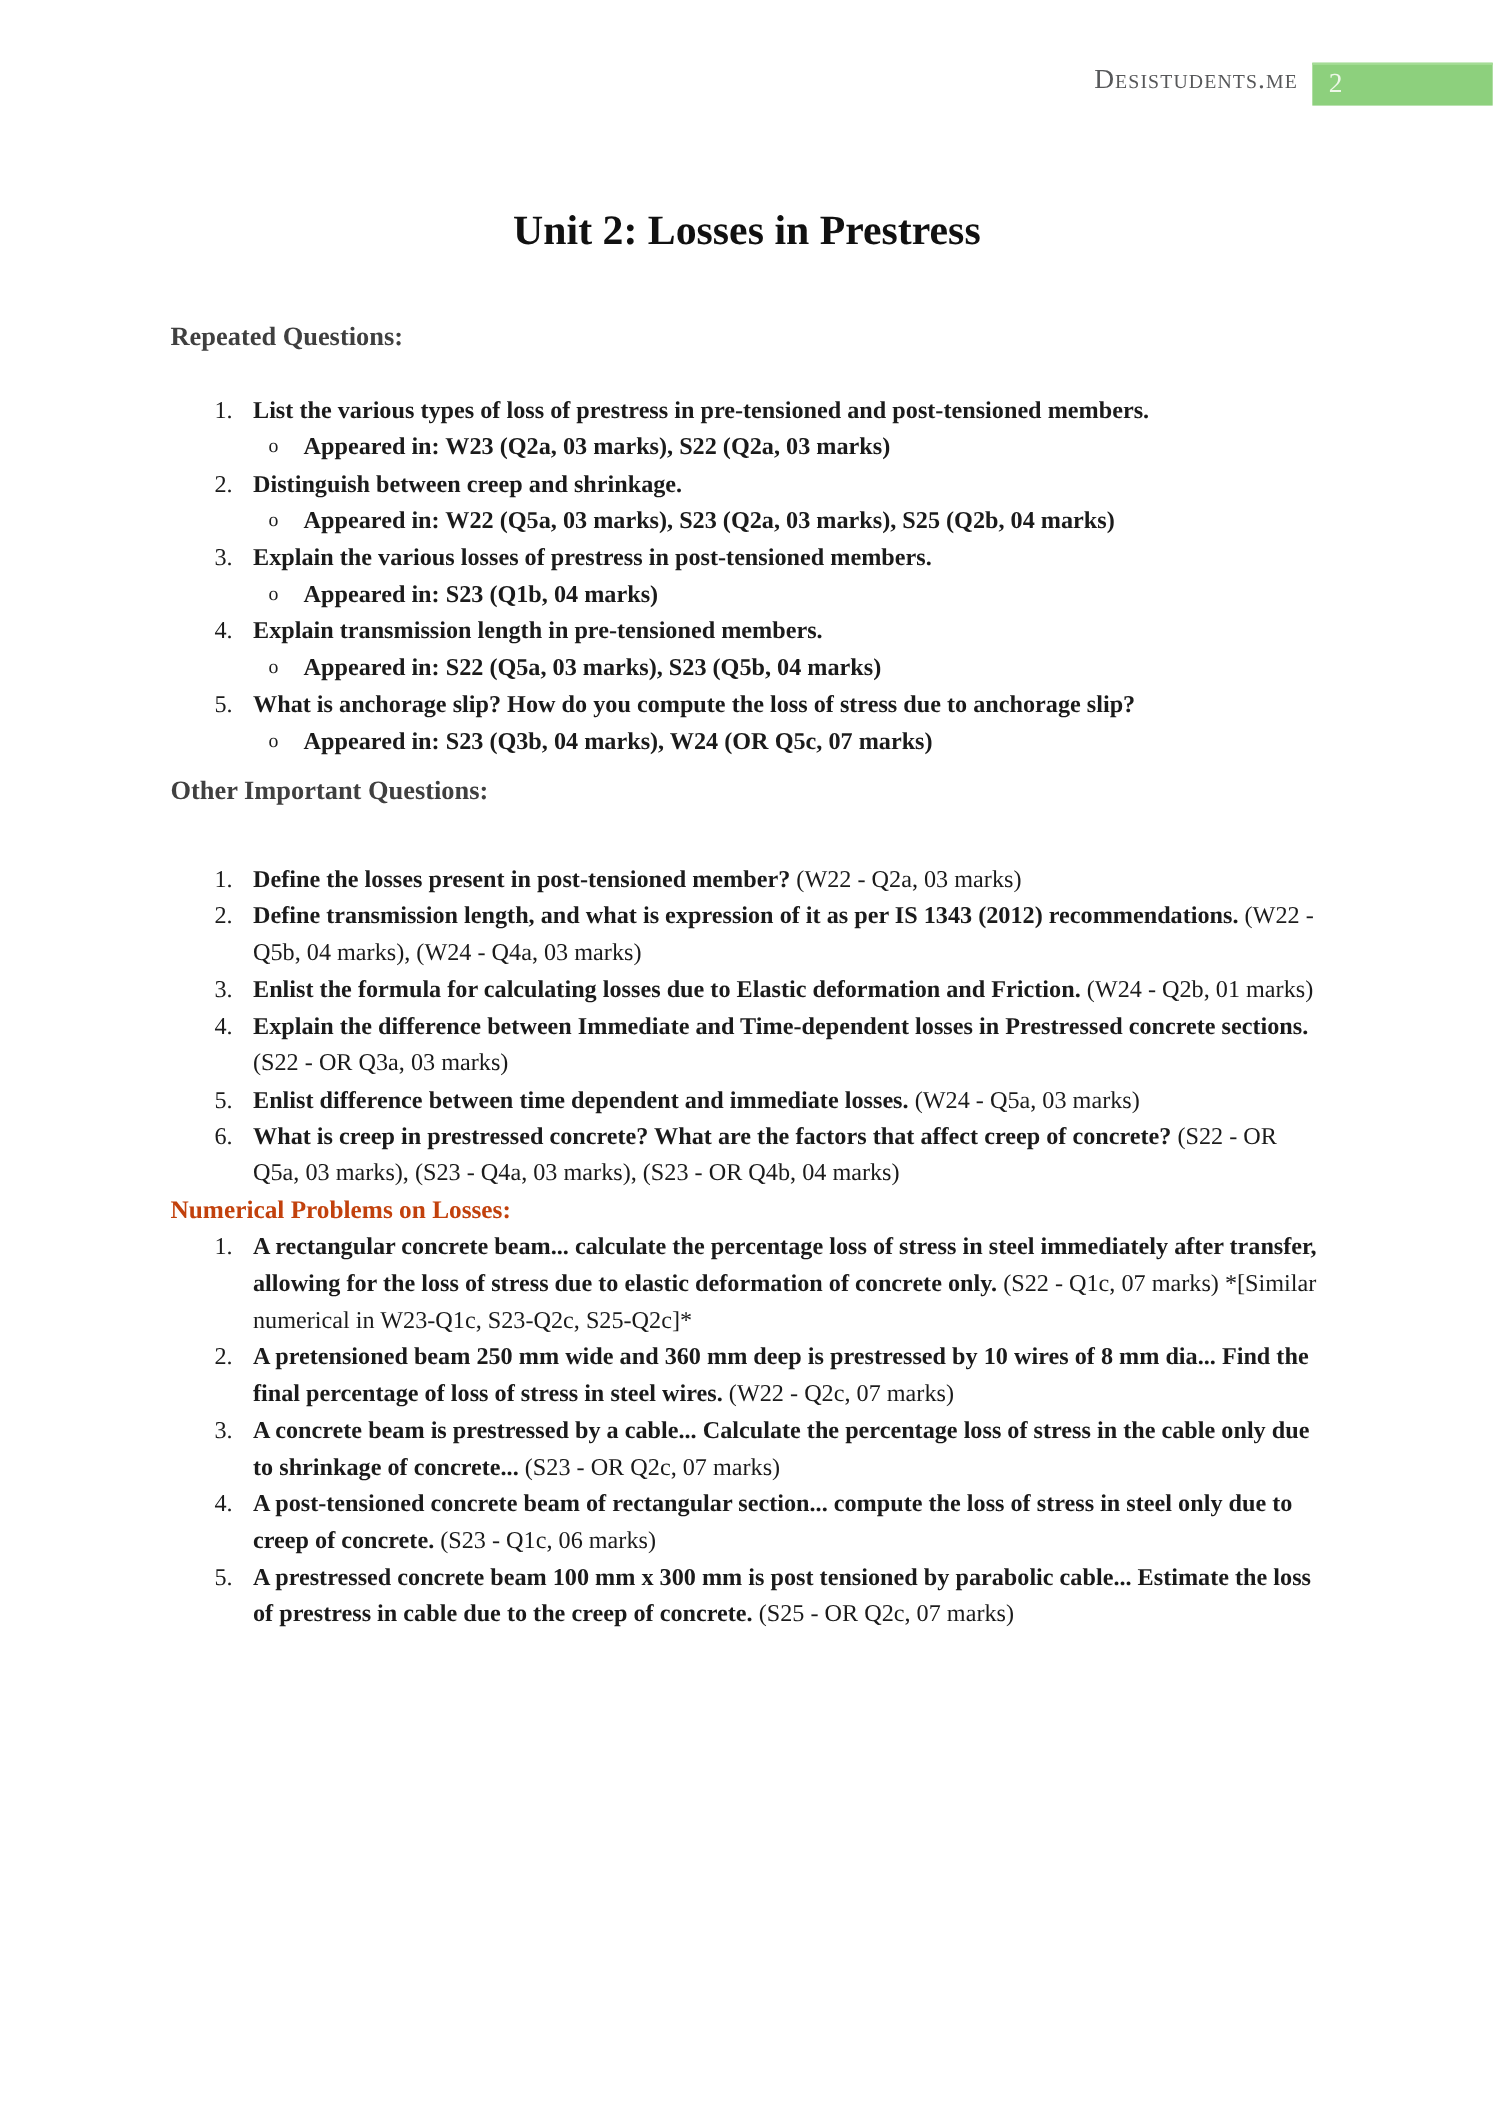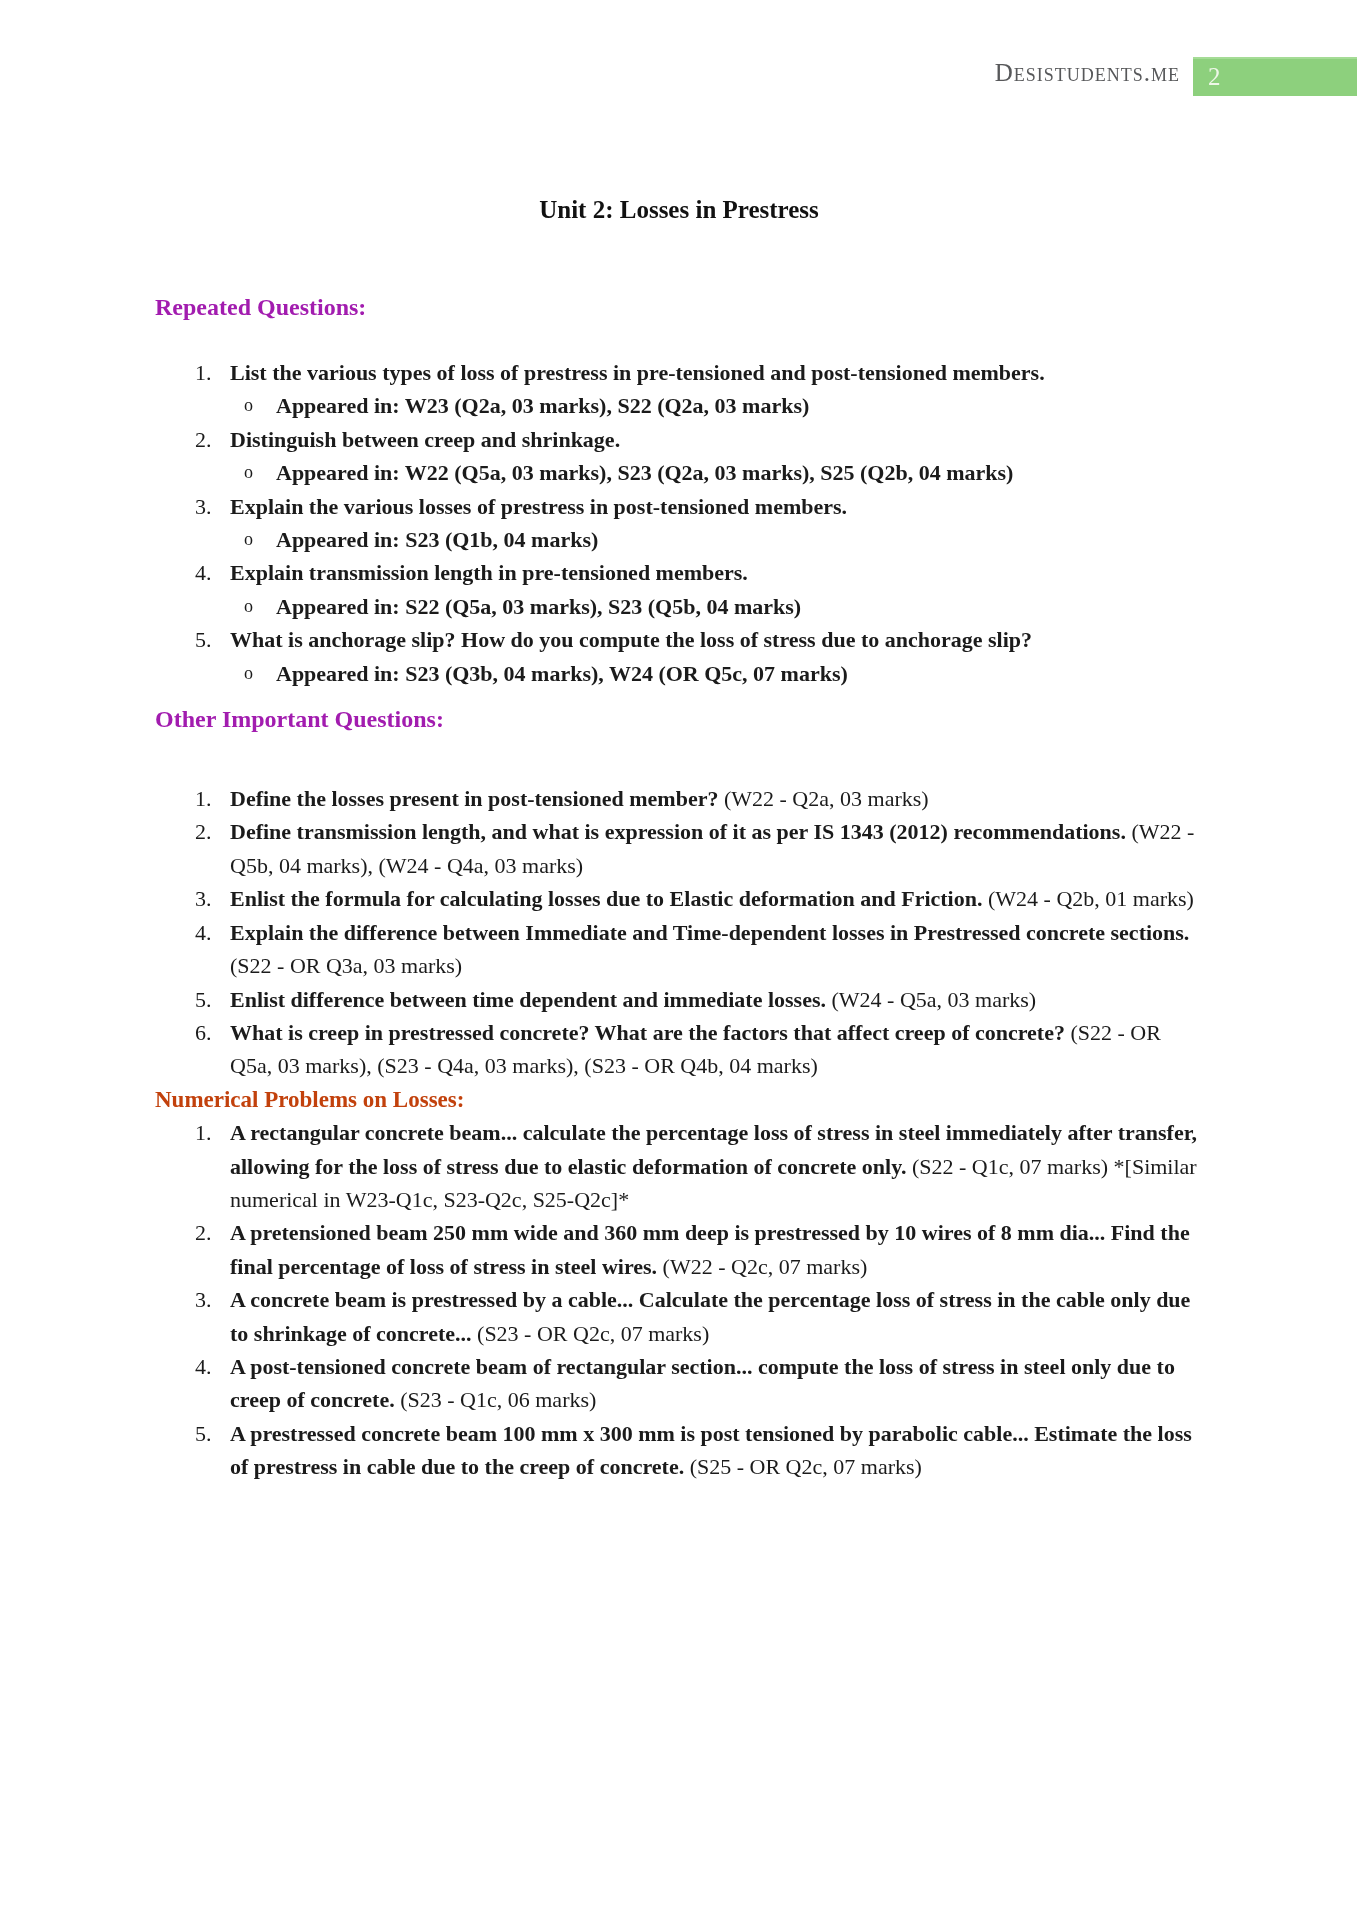--- a/index.html
+++ b/index.html
@@ -37,33 +37,33 @@
     display: block;
     padding-left: 15px;
     line-height: 36px;
     font-size: 25px;
     color: #eef7e8;
   }
   
   .doc-title {
     margin: 190px 0 0 0;
     text-align: center;
-    font-size: 25px;
+    font-size: 38px;
     font-weight: bold;
     line-height: 40px;
     color: #111111;
   }
   
   .content { padding: 0 153px 0 155px; }
   .sec-heading {
     margin: 0;
     font-size: 24px;
     font-weight: bold;
     line-height: 34px;
-    color: #a21caf;
+    color: #404040;
   }
   .sec-heading.repeated { margin-top: 60px; }
   .sec-heading.other    { margin-top: 12px; }
   .inline-heading {
     margin: 0;
     font-size: 23px;
     font-weight: bold;
     line-height: 33.4px;
     color: #c2410c;
   }

